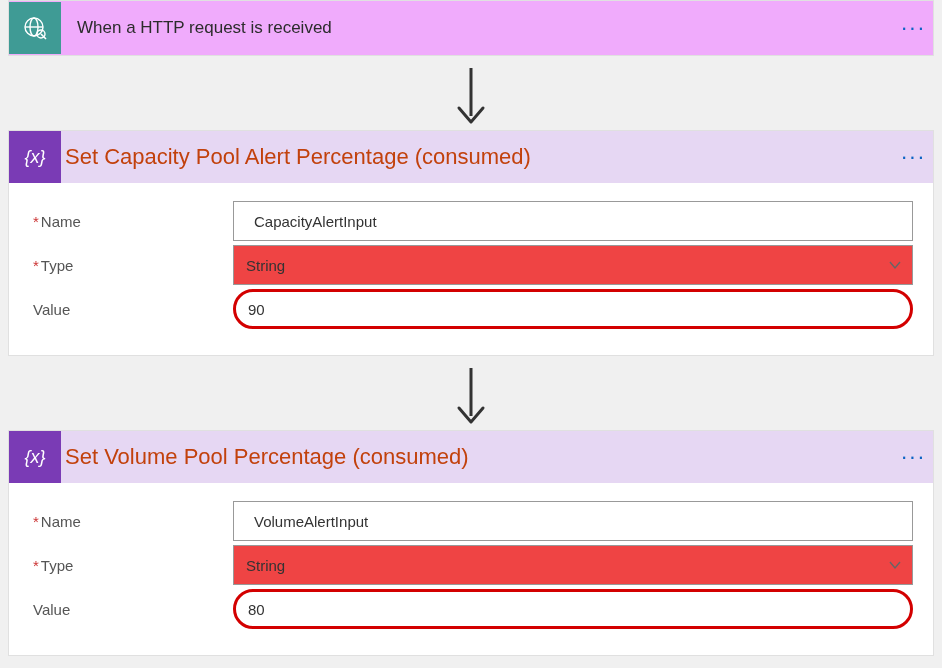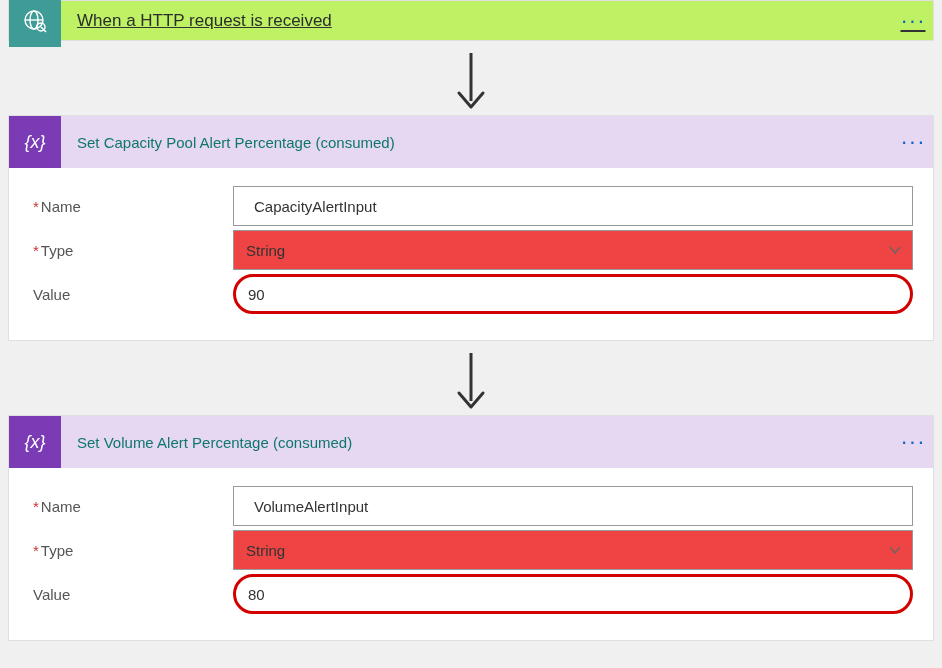--- a/index.html
+++ b/index.html
@@ -13,24 +13,23 @@
   .canvas {
     width: 942px;
     background: #f0f0f0;
   }
 
   
   .trigger-card {
     display: flex;
     align-items: center;
     margin: 0 8px;
-    height: 41px;
-    background: #bef264;
+    height: 56px;
+    background: #f0abfc;
     border: 1px solid #e0e0e0;
-    text-decoration: underline;
   }
   .trigger-icon-wrap {
     width: 52px;
     height: 52px;
     background: #3f9b95;
     display: flex;
     align-items: center;
     justify-content: center;
     flex-shrink: 0;
   }
@@ -76,23 +75,23 @@
     display: flex;
     align-items: center;
     justify-content: center;
     flex-shrink: 0;
     color: #fff;
     font-size: 18px;
     font-style: italic;
   }
   .action-title {
     flex: 1;
-    padding-left: 16px;
-    font-size: 15px;
-    color: #0f766e;
+    padding-left: 4px;
+    font-size: 22px;
+    color: #c2410c;
   }
   .action-body {
     padding: 14px 20px 22px 24px;
   }
   .form-row {
     display: flex;
     align-items: center;
     margin: 4px 0;
   }
   .form-label {
@@ -211,21 +210,21 @@
       <line x1="20" y1="2" x2="20" y2="50" stroke="#333" stroke-width="3"></line>
       <polyline points="8,42 20,56 32,42" fill="none" stroke="#333" stroke-width="3" stroke-linecap="round" stroke-linejoin="round"></polyline>
     </svg>
   </div>
 
   <div class="action-card">
     <div class="action-header">
       <div class="action-icon-wrap">
         <span>{x}</span>
       </div>
-      <div class="action-title">Set Volume Alert Percentage (consumed)</div>
+      <div class="action-title">Set Volume Pool Percentage (consumed)</div>
       <div class="more-btn">···</div>
     </div>
     <div class="action-body">
 
       <div class="form-row">
         <div class="form-label"><span class="req">*</span><span>Name</span></div>
         <input class="form-input" type="text" value="VolumeAlertInput" style="">
       </div>
 
       <div class="form-row">

